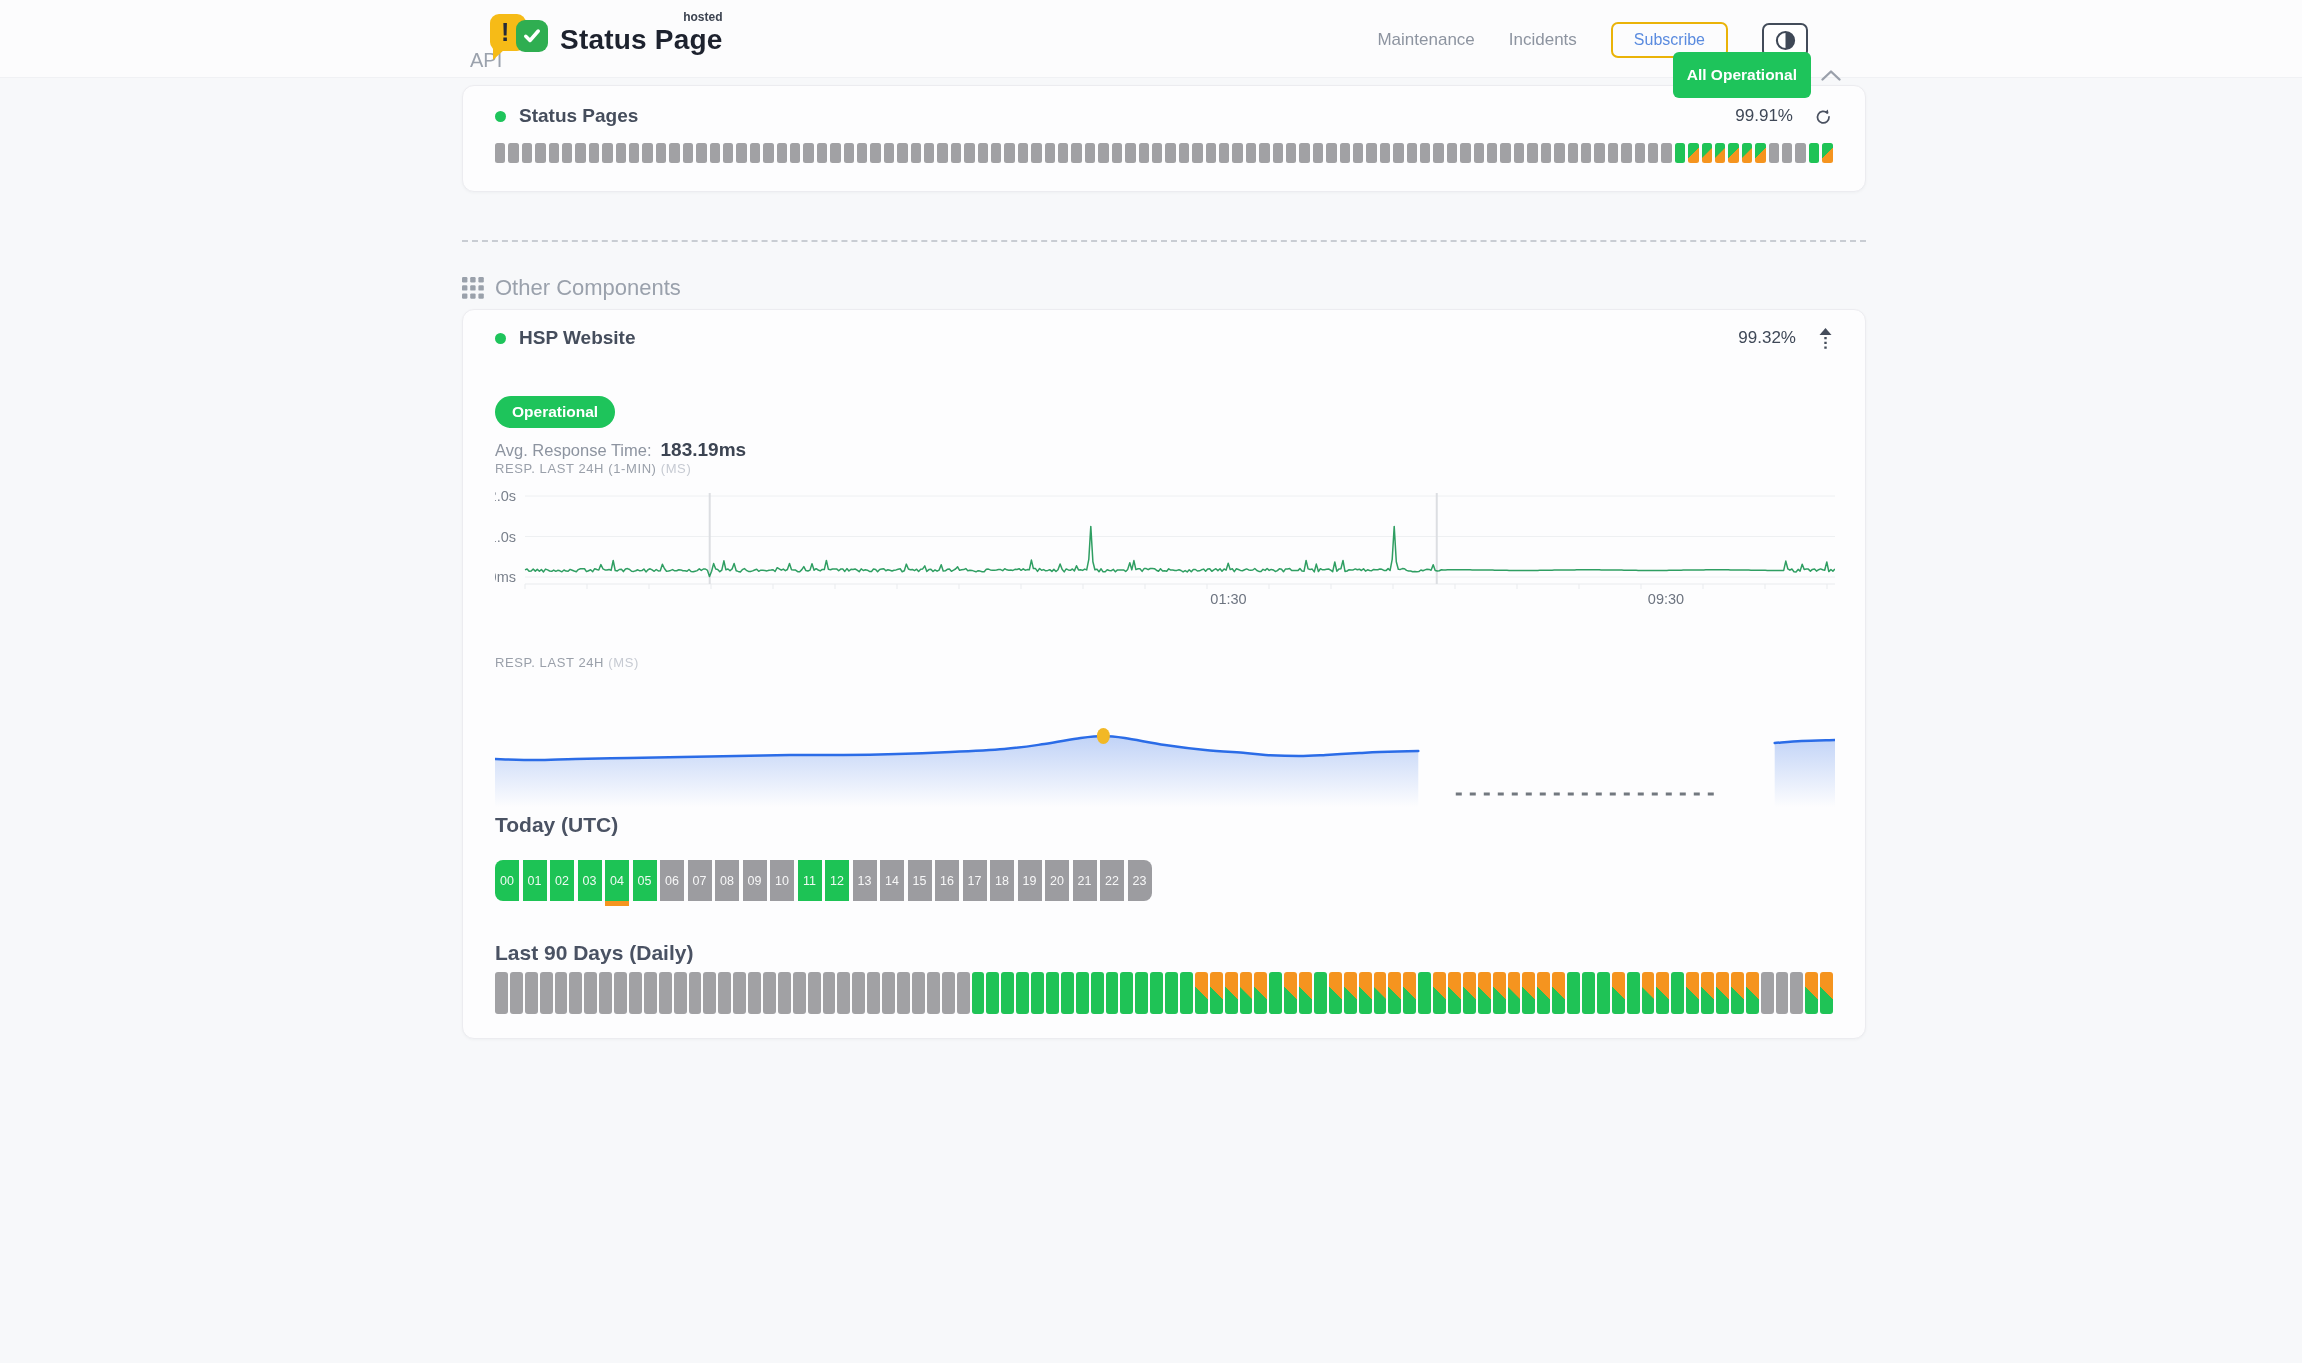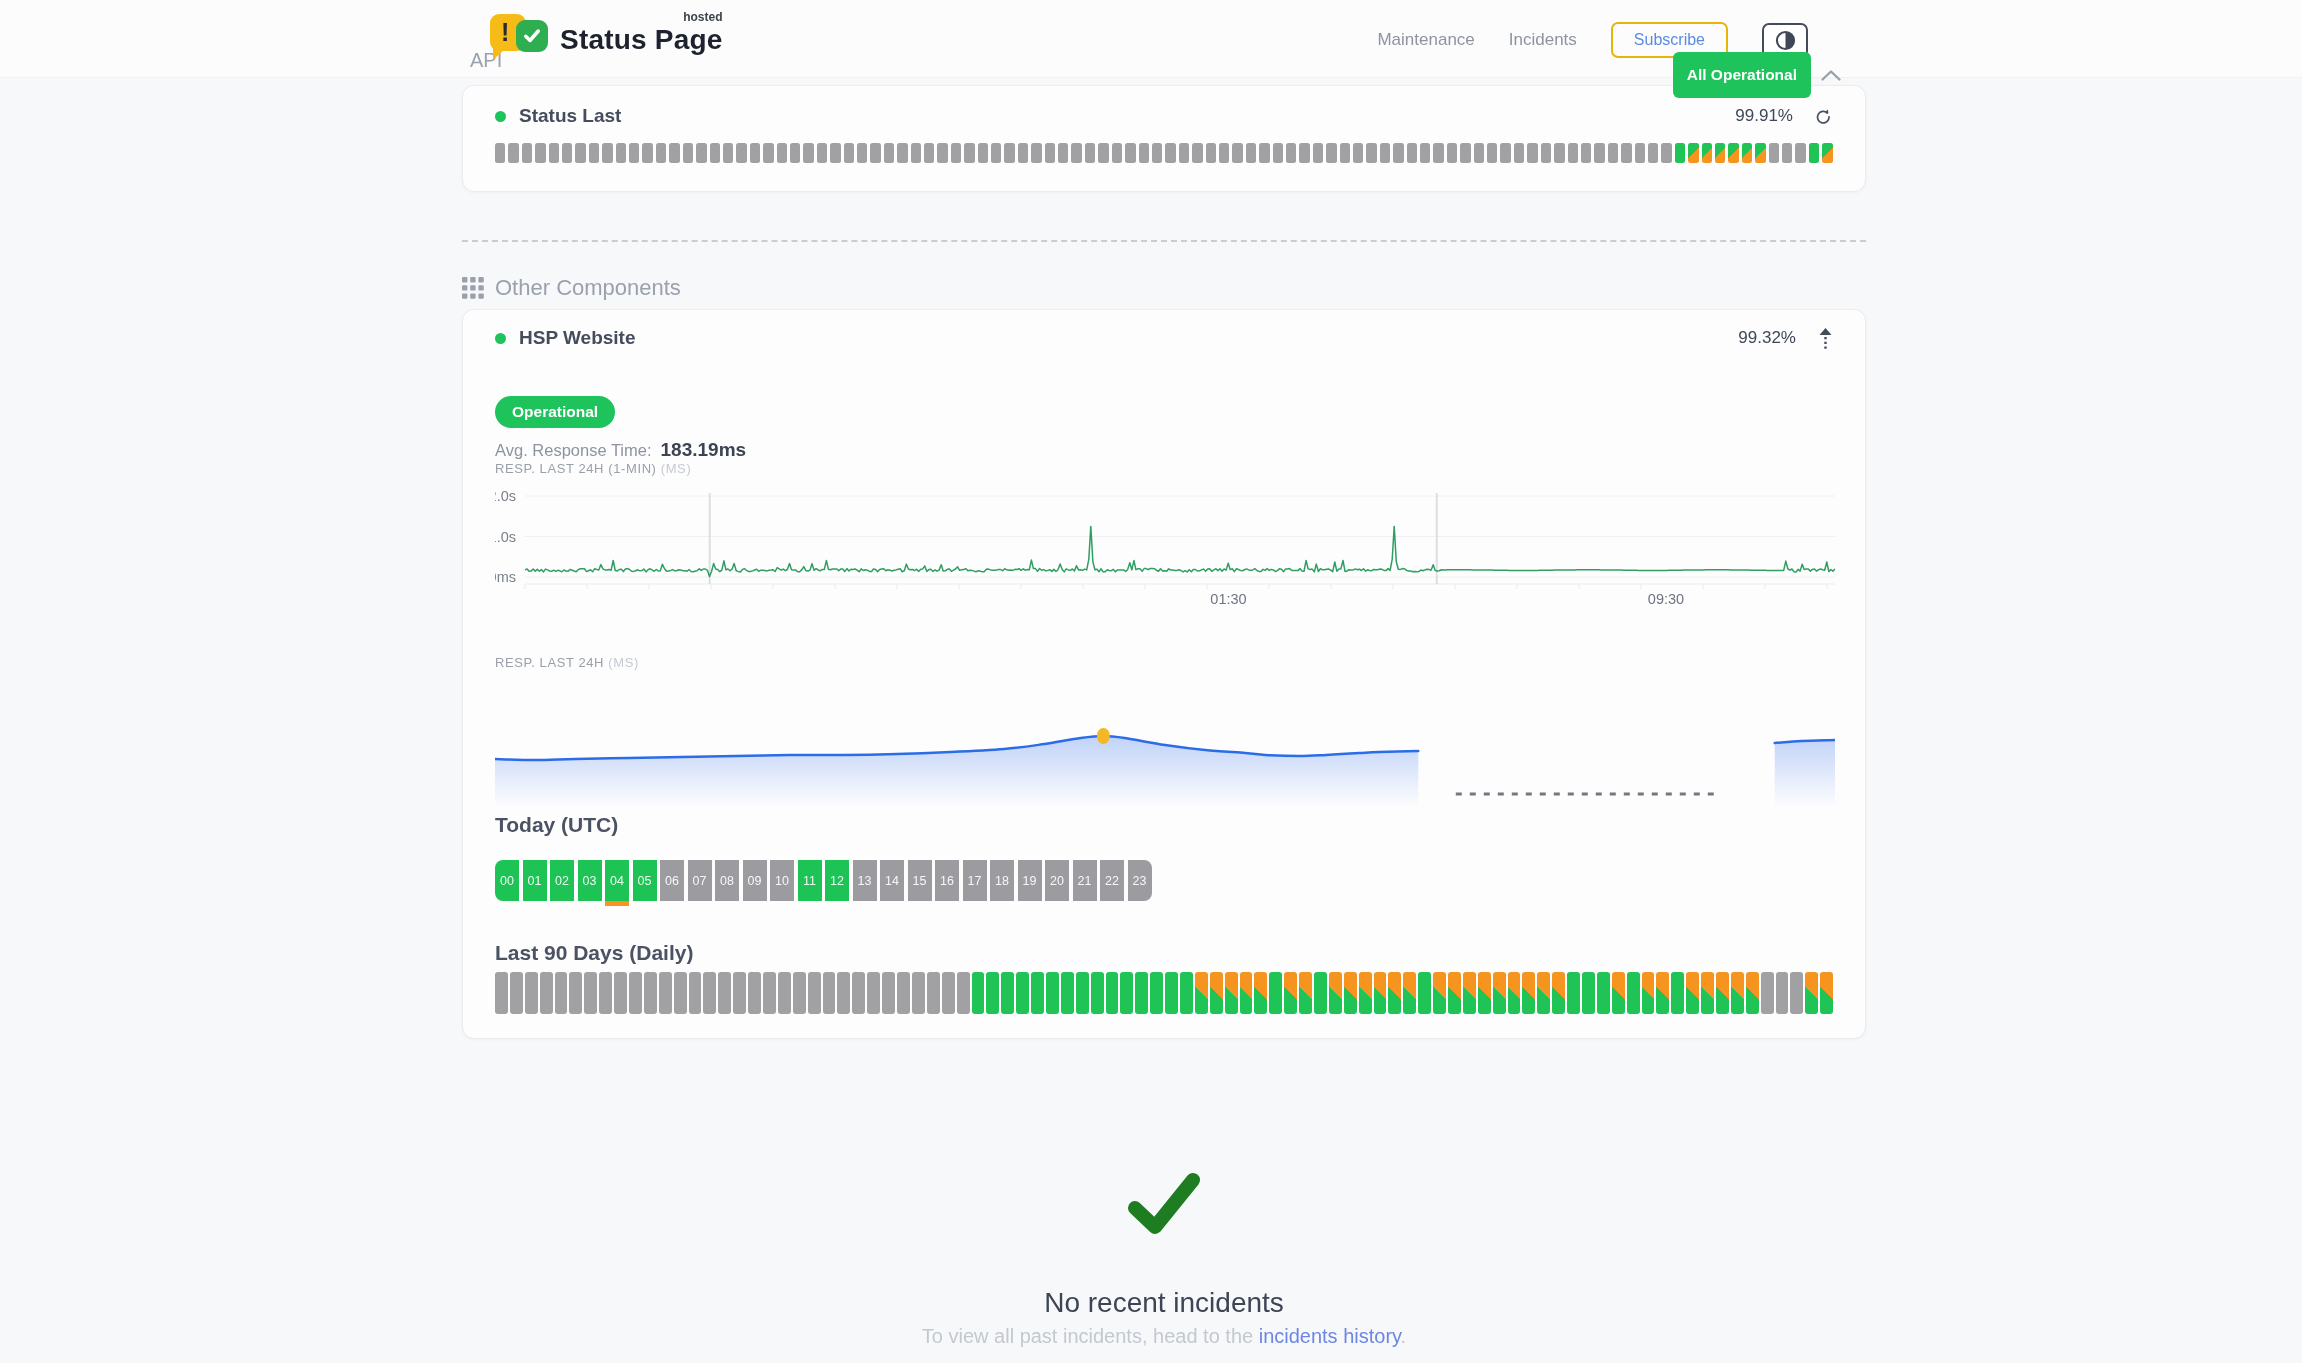--- a/index.html
+++ b/index.html
@@ -125,21 +125,21 @@
       </div>
       <div class="api-title">API</div>
     </div>
   </header>
 
   <main class="container">
 
     <section class="card card1">
       <div class="comp-row">
         <span class="dot"></span>
-        <span class="comp-name">Status Last</span>
+        <span class="comp-name">Status Pages</span>
         <span class="uptime">99.91%</span>
         <svg width="19" height="19" viewBox="0 0 24 24" style="cursor:pointer;margin-left:8px">
             <path d="M19 12.5 a7.3 7.3 0 1 1 -2.2 -4.9" fill="none" stroke="#4a5160" stroke-width="2.2" stroke-linecap="round"></path>
             <path d="M17.4 3.2 l 0.9 4.8 -4.7 -0.9 z" fill="#4a5160"></path>
           </svg>
       </div>
       <div class="bars bars-sm" id="sp-bars">
           <div class="bar b-unk"></div>
           <div class="bar b-unk"></div>
           <div class="bar b-unk"></div>
@@ -501,24 +501,15 @@
           <div class="bar b-deg"></div>
           <div class="bar b-deg"></div>
           <div class="bar b-unk"></div>
           <div class="bar b-unk"></div>
           <div class="bar b-unk"></div>
           <div class="bar b-deg"></div>
           <div class="bar b-deg"></div>
         </div>
     </section>
 
-    <div class="no-incidents">
-      <svg class="big-check" width="78" height="64" viewBox="0 0 78 64">
-          <path d="M10 37 L30 56 L68 9" fill="none" stroke="#1e7d21" stroke-width="14" stroke-linecap="round" stroke-linejoin="round"></path>
-        </svg>
-      <div class="ni-title">No recent incidents</div>
-      <div class="ni-sub">
-        <span>To view all past incidents, head to the </span><a>incidents history</a><span>.</span>
-      </div>
-    </div>
 
   </main>
 </div>
 
 </body></html>

